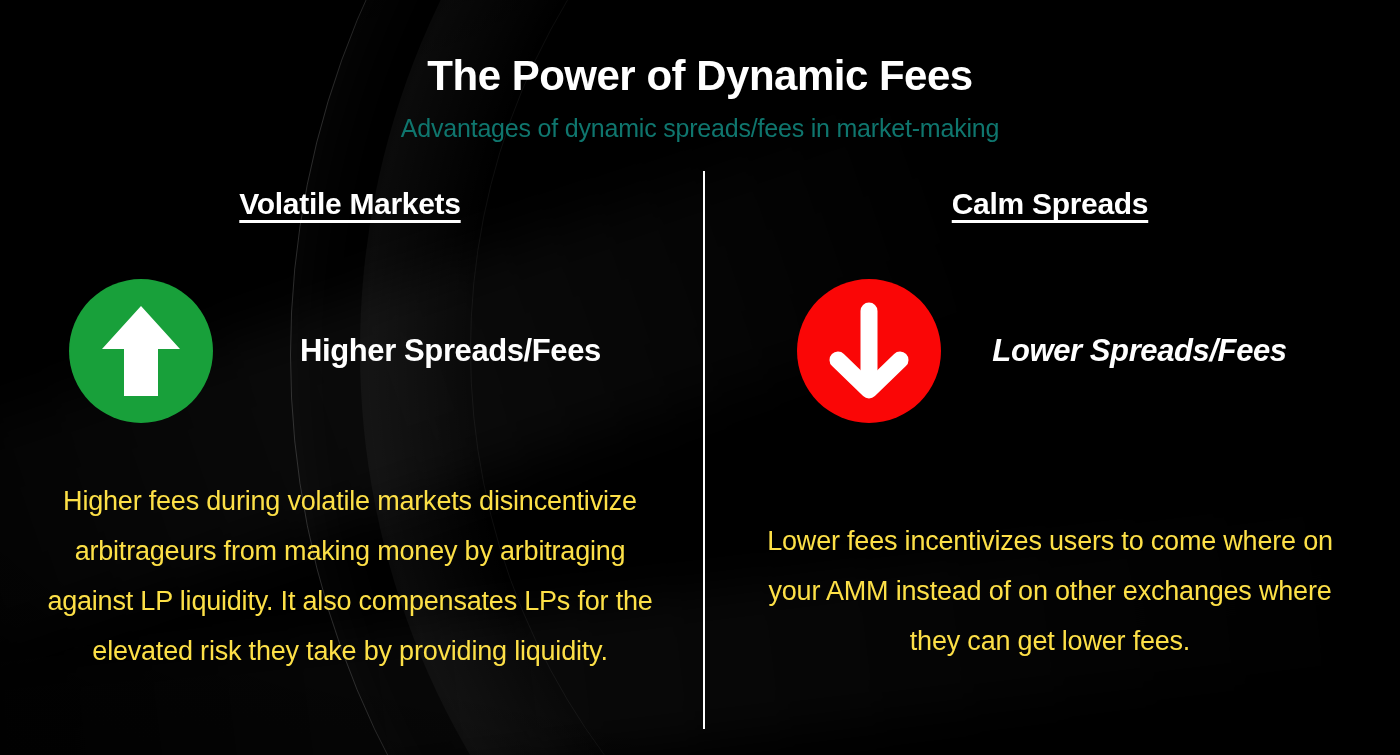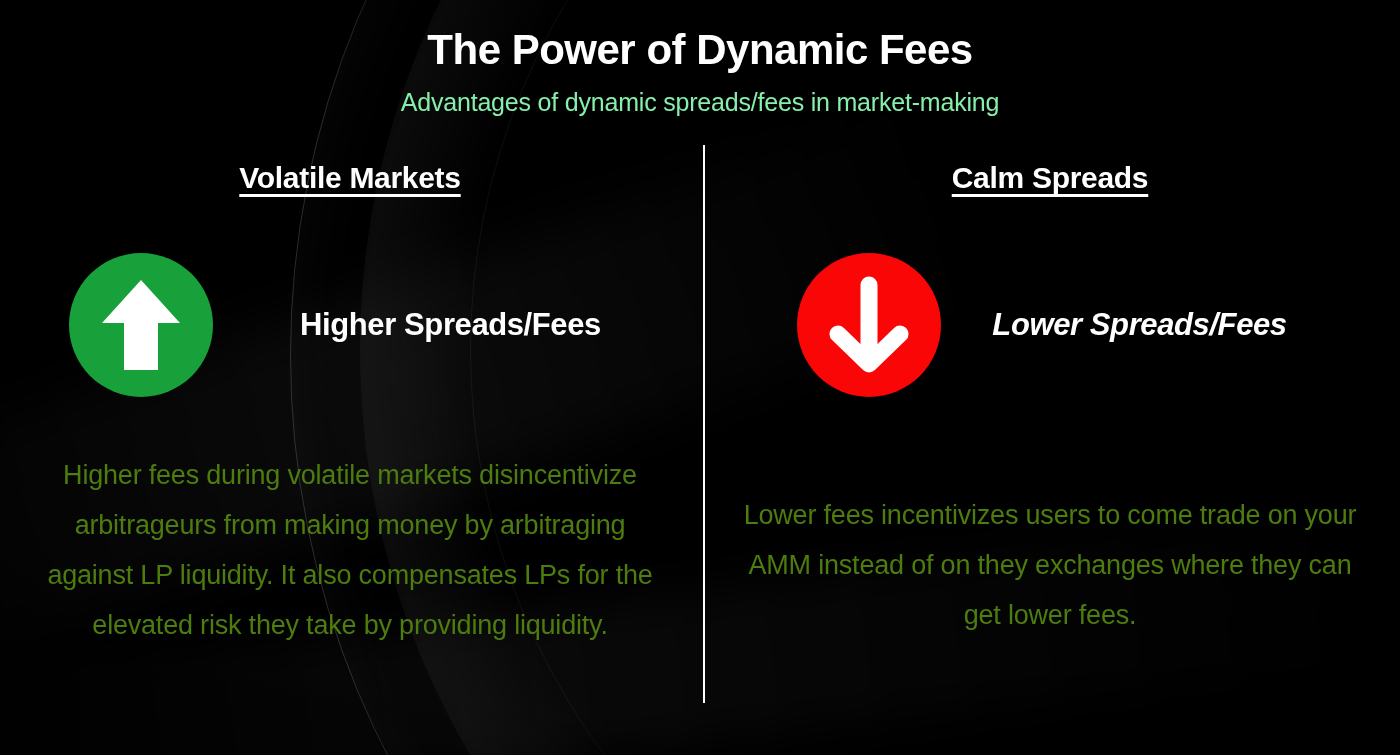--- a/index.html
+++ b/index.html
@@ -94,34 +94,34 @@
   
   #page {
     position:relative;
     z-index:2;
     width:1400px;
     height:755px;
   }
 
   #header {
     text-align:center;
-    padding-top:28px;
+    padding-top:54px;
   }
   #main-title {
     font-size:42px;
     font-weight:bold;
     letter-spacing:-0.5px;
     line-height:1.05;
   }
   #subtitle {
     font-size:25px;
     font-weight:400;
     margin-top:16px;
     letter-spacing:-0.2px;
-    color:#86efac;
+    color:#0f766e;
   }
 
   #columns {
     position:relative;
     display:flex;
     margin-top:28px;
     height:580px;
   }
   .column {
     width:50%;
@@ -178,21 +178,21 @@
     margin-left:51px;
     white-space:nowrap;
   }
 
   .body-text {
     font-size:27px;
     line-height:1.85;
     text-align:center;
     font-weight:400;
     letter-spacing:-0.2px;
-    color:#4d7c0f;
+    color:#fde047;
     max-width:610px;
   }
   .col-left  .body-text { margin-top:54px; }
   .col-right .body-text { margin-top:94px; max-width:620px; }
 </style>
 </head>
 <body>
 
 <div id="bg-layer">
   <div class="streak"></div>
@@ -237,17 +237,17 @@
           <svg width="84" height="100" viewBox="0 0 84 100" aria-hidden="true">
             <g stroke="#ffffff" stroke-width="17" stroke-linecap="round" stroke-linejoin="round" fill="none">
               <line x1="42" y1="10" x2="42" y2="80"></line>
               <polyline points="11,59 42,89 73,59"></polyline>
             </g>
           </svg>
         </div>
         <div class="icon-label">Lower Spreads/Fees</div>
       </div>
 
-      <div class="body-text">Lower fees incentivizes users to come trade on your AMM instead of on they exchanges where they can get lower fees.</div>
+      <div class="body-text">Lower fees incentivizes users to come where on your AMM instead of on other exchanges where they can get lower fees.</div>
     </div>
 
   </div>
 </div>
 
 </body></html>

